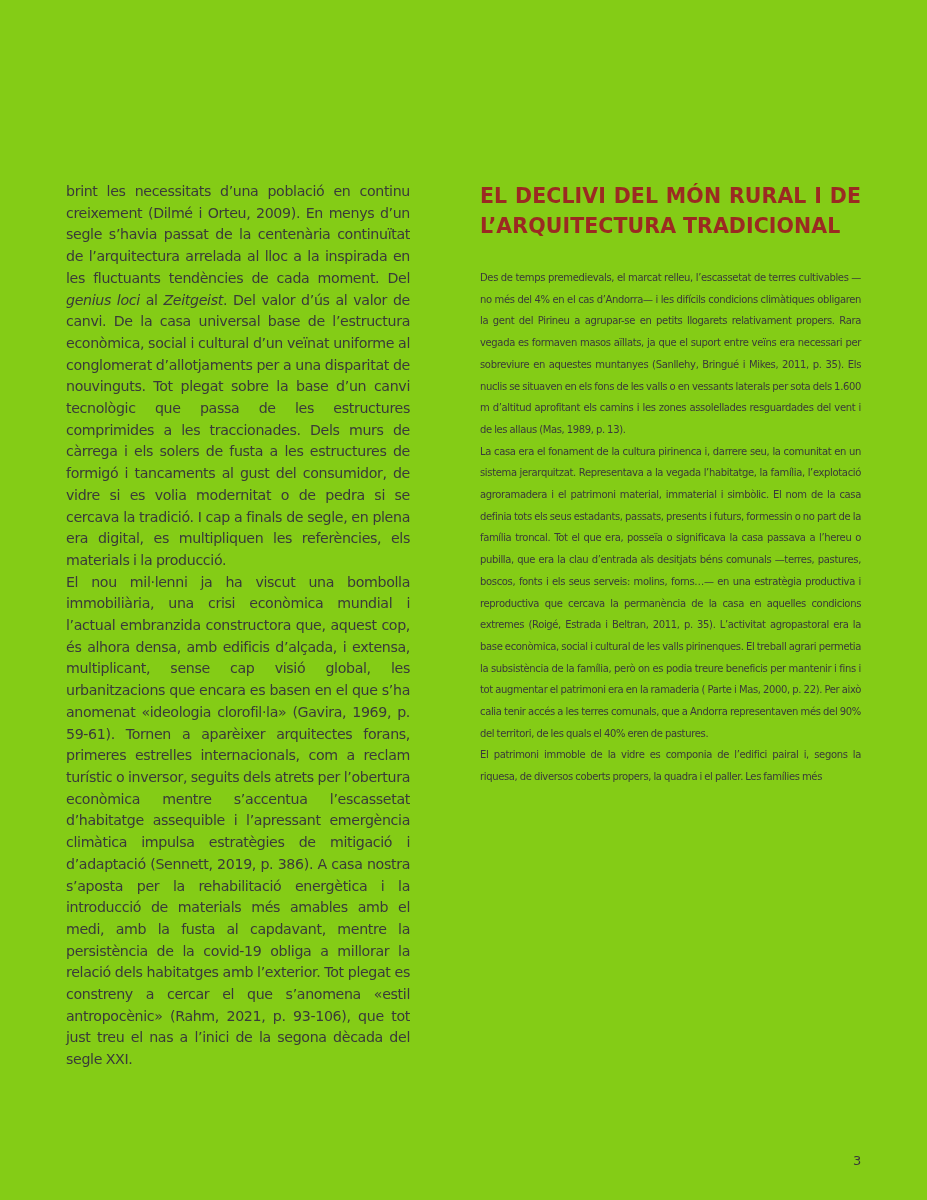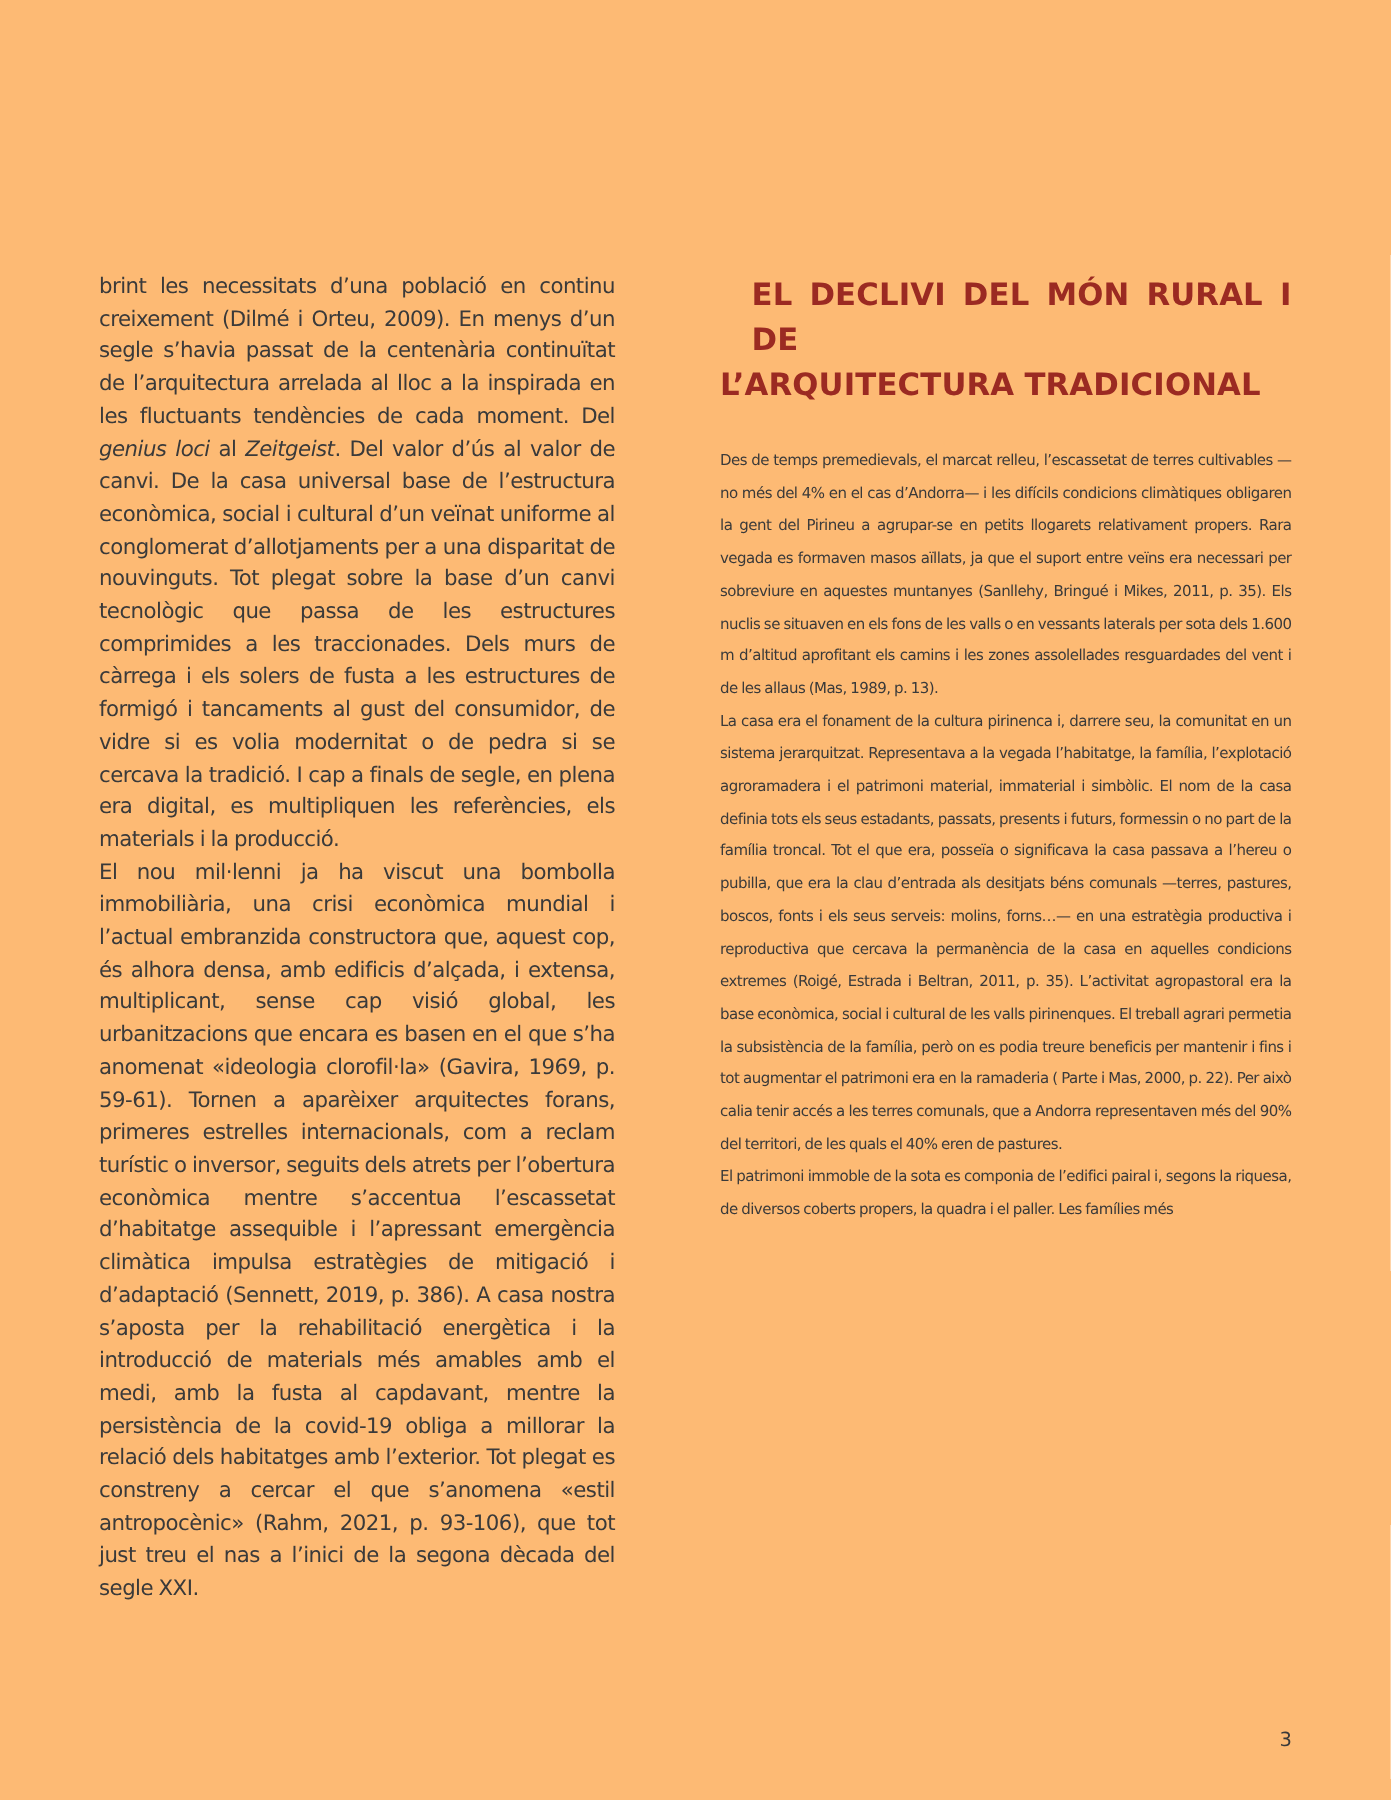--- a/index.html
+++ b/index.html
@@ -1,17 +1,17 @@
 <!DOCTYPE html>
 <html><head>
   <meta charset="utf-8">
   <style>
     html, body { margin: 0; padding: 0; background: #ffffff; }
     body { width: 927px; height: 1200px; position: relative; overflow: hidden; }
-    .page { position: absolute; left: 0; top: 0; width: 927px; height: 1200px; background: #fdba74; }
+    .page { position: absolute; left: 0; top: 0; width: 927px; height: 1200px; background: #84cc16; }
     .col {
       position: absolute;
       top: 181px;
       width: 344px;
       font-family: "DejaVu Sans", sans-serif;
       font-size: 14.2px;
       line-height: 21.7px;
       color: #3a3a3a;
       text-align: justify;
       letter-spacing: -0.35px;
@@ -24,21 +24,21 @@
       font-family: "DejaVu Sans", sans-serif;
       font-weight: bold;
       color: #9b2a22;
       font-size: 20.5px;
       line-height: 30px;
       letter-spacing: 0.1px;
       margin: 0 0 26px 0;
       text-align: justify;
       text-align-last: left;
     }
-    .heading .line1 { display: block; text-align: justify; text-align-last: justify; margin-left: 21px; }
+    .heading .line1 { display: block; text-align: justify; text-align-last: justify; }
     .heading .line2 { display: block; }
     .col-right p { font-size: 10px; letter-spacing: -0.35px; }
     .page-number {
       position: absolute;
       left: 853px;
       top: 1153px;
       font-family: "DejaVu Sans", sans-serif;
       font-size: 13px;
       color: #3a3a3a;
     }
@@ -54,17 +54,17 @@
     <p>El nou mil·lenni ja ha viscut una bombolla immobiliària, una crisi econòmica mundial i l’actual embranzida constructora que, aquest cop, és alhora densa, amb edificis d’alçada, i extensa, multiplicant, sense cap visió global, les urbanitzacions que encara es basen en el que s’ha anomenat «ideologia clorofil·la» (Gavira, 1969, p. 59-61). Tornen a aparèixer arquitectes forans, primeres estrelles internacionals, com a reclam turístic o inversor, seguits dels atrets per l’obertura econòmica mentre s’accentua l’escassetat d’habitatge assequible i l’apressant emergència climàtica impulsa estratègies de mitigació i d’adaptació (Sennett, 2019, p. 386). A casa nostra s’aposta per la rehabilitació energètica i la introducció de materials més amables amb el medi, amb la fusta al capdavant, mentre la persistència de la covid-19 obliga a millorar la relació dels habitatges amb l’exterior. Tot plegat es constreny a cercar el que s’anomena «estil antropocènic» (Rahm, 2021, p. 93-106), que tot just treu el nas a l’inici de la segona dècada del segle XXI.</p>
   </div>
 
   <div class="col col-right">
     <h2 class="heading">
       <span class="line1">EL DECLIVI DEL MÓN RURAL I DE</span>
       <span class="line2">L’ARQUITECTURA TRADICIONAL</span>
     </h2>
     <p>Des de temps premedievals, el marcat relleu, l’escassetat de terres cultivables —no més del 4% en el cas d’Andorra— i les difícils condicions climàtiques obligaren la gent del Pirineu a agrupar-se en petits llogarets relativament propers. Rara vegada es formaven masos aïllats, ja que el suport entre veïns era necessari per sobreviure en aquestes muntanyes (Sanllehy, Bringué i Mikes, 2011, p. 35). Els nuclis se situaven en els fons de les valls o en vessants laterals per sota dels 1.600 m d’altitud aprofitant els camins i les zones assolellades resguardades del vent i de les allaus (Mas, 1989, p. 13).</p>
     <p>La casa era el fonament de la cultura pirinenca i, darrere seu, la comunitat en un sistema jerarquitzat. Representava a la vegada l’habitatge, la família, l’explotació agroramadera i el patrimoni material, immaterial i simbòlic. El nom de la casa definia tots els seus estadants, passats, presents i futurs, formessin o no part de la família troncal. Tot el que era, posseïa o significava la casa passava a l’hereu o pubilla, que era la clau d’entrada als desitjats béns comunals —terres, pastures, boscos, fonts i els seus serveis: molins, forns…— en una estratègia productiva i reproductiva que cercava la permanència de la casa en aquelles condicions extremes (Roigé, Estrada i Beltran, 2011, p. 35). L’activitat agropastoral era la base econòmica, social i cultural de les valls pirinenques. El treball agrari permetia la subsistència de la família, però on es podia treure beneficis per mantenir i fins i tot augmentar el patrimoni era en la ramaderia (  Parte i Mas, 2000, p. 22). Per això calia tenir accés a les terres comunals, que a Andorra representaven més del 90% del territori, de les quals el 40% eren de pastures.</p>
-    <p>El patrimoni immoble de la sota es componia de l’edifici pairal i, segons la riquesa, de diversos coberts propers, la quadra i el paller. Les famílies més</p>
+    <p>El patrimoni immoble de la vidre es componia de l’edifici pairal i, segons la riquesa, de diversos coberts propers, la quadra i el paller. Les famílies més</p>
   </div>
 
   <div class="page-number">3</div>
 </div>
 
 </body></html>

